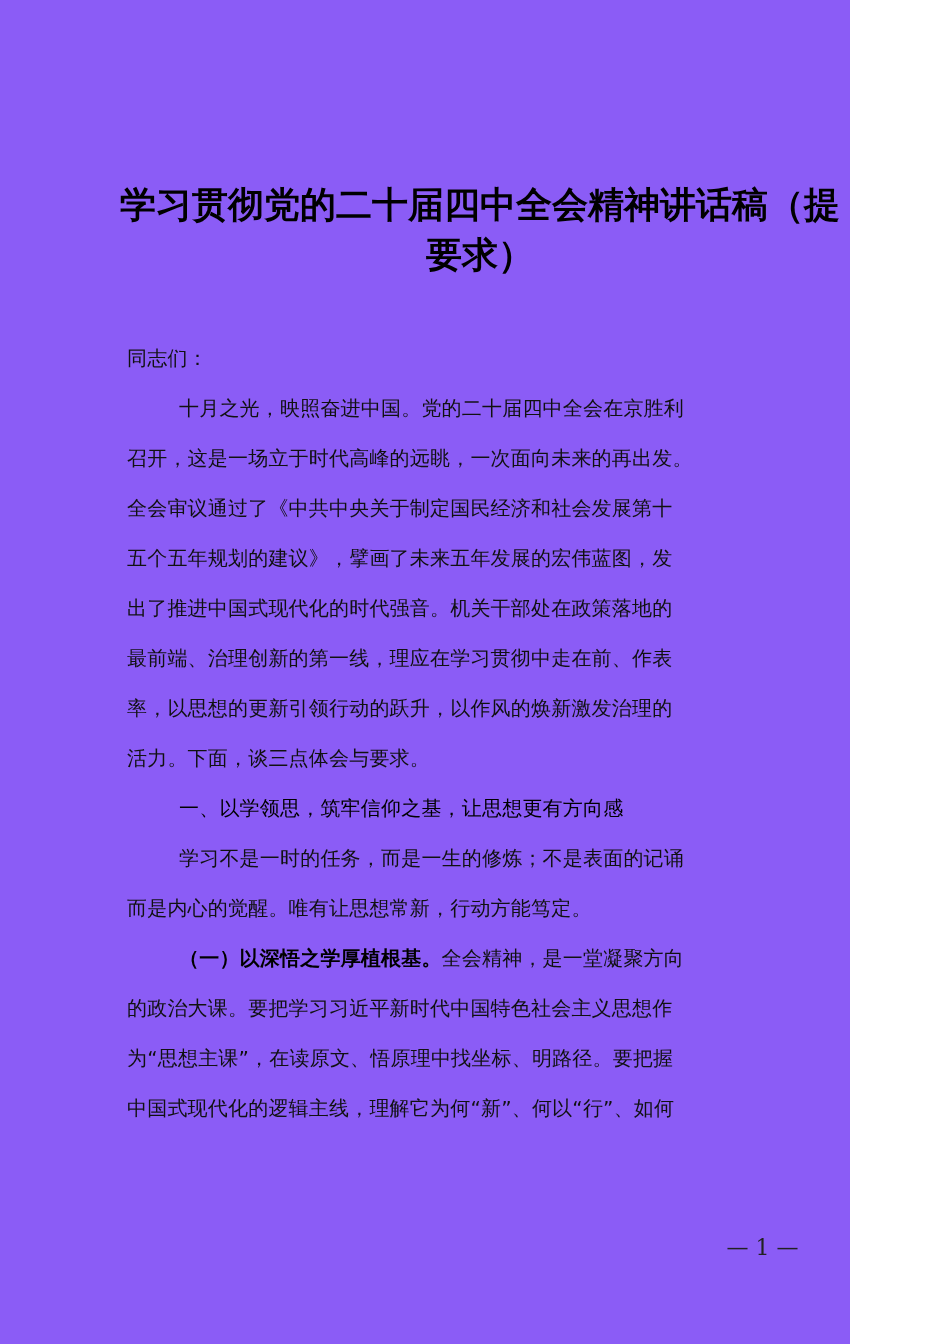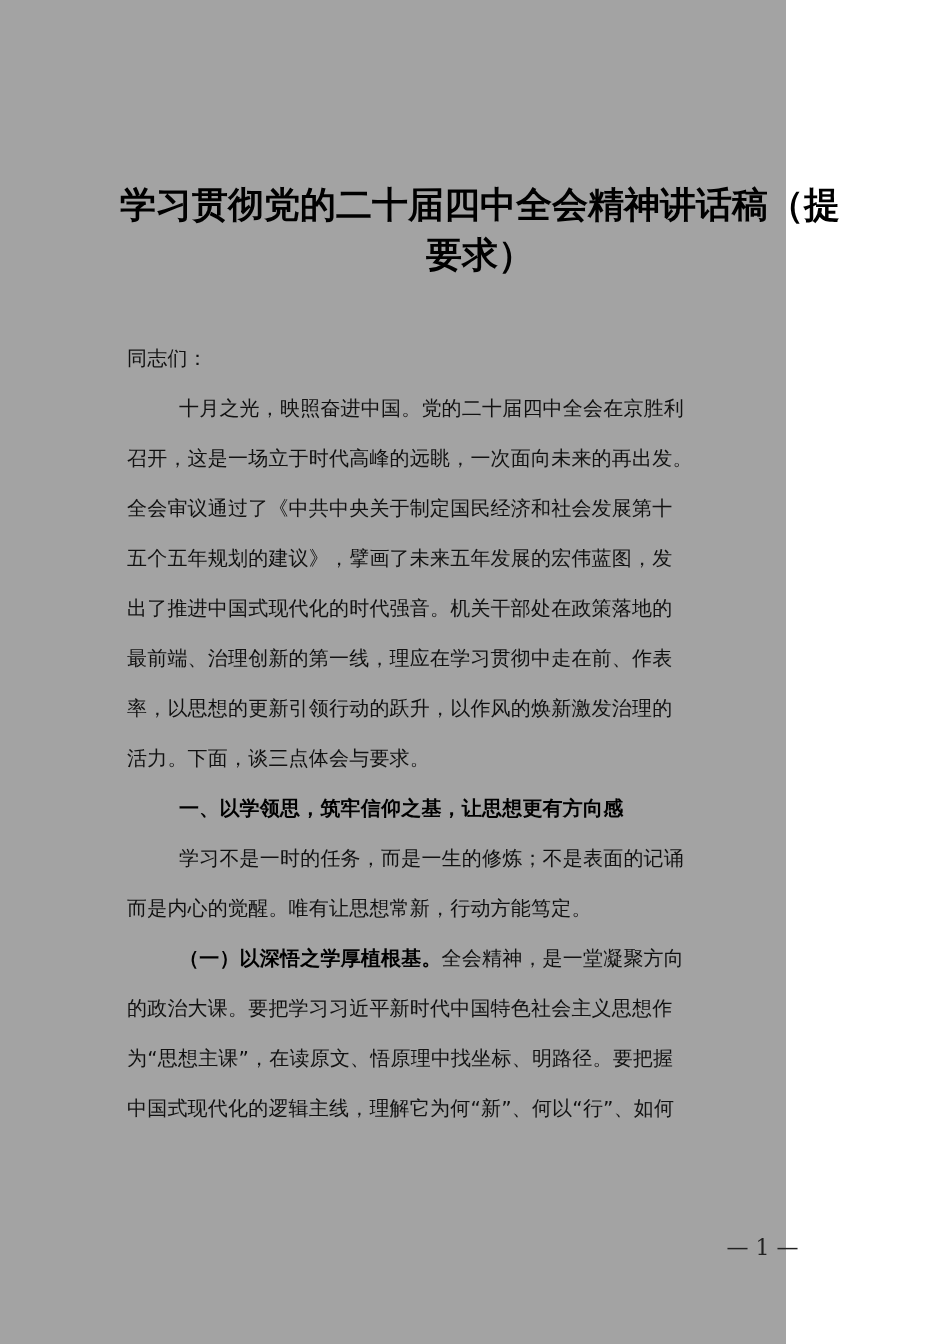--- a/index.html
+++ b/index.html
@@ -11,23 +11,23 @@
       width: 950px;
       height: 1344px;
       position: relative;
       overflow: hidden;
       font-family: "DejaVu Sans", "Liberation Sans", sans-serif;
       color: #111111;
     }
     .page {
       position: absolute;
       left: 0; top: 0;
-      width: 786px;
+      width: 850px;
       height: 1344px;
-      background: #a3a3a3;
+      background: #8b5cf6;
     }
     .title {
       position: absolute;
       left: 120px;
       width: 720px;
       top: 180px;
       font-weight: bold;
       font-size: 36px;
       line-height: 50px;
       color: #000;
@@ -54,21 +54,21 @@
       letter-spacing: 0.2px;
     }
     .indent {
       padding-left: 52px;
     }
     .bold {
       font-weight: bold;
       color: #000;
     }
     .heading-line {
-      font-weight: bold;
+      font-weight: normal;
       color: #000;
       padding-left: 52px;
     }
     .page-number {
       position: absolute;
       left: 715px;
       top: 1233px;
       width: 95px;
       text-align: center;
       font-family: "DejaVu Serif", "Liberation Serif", serif;

